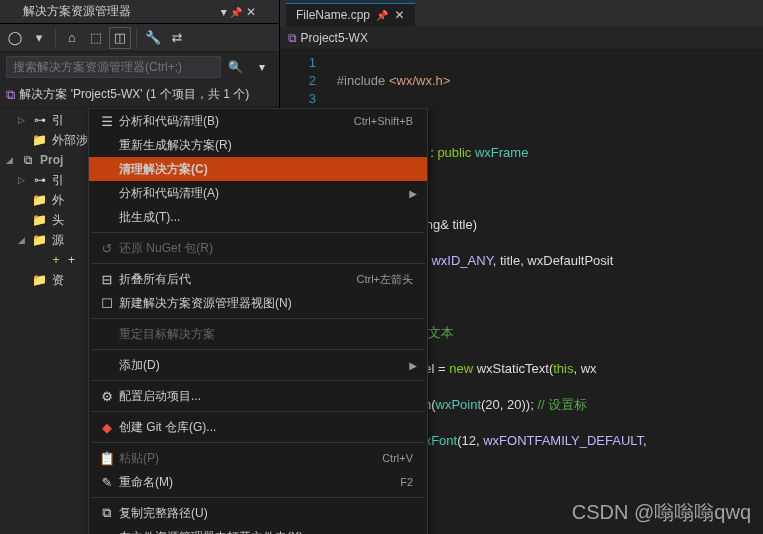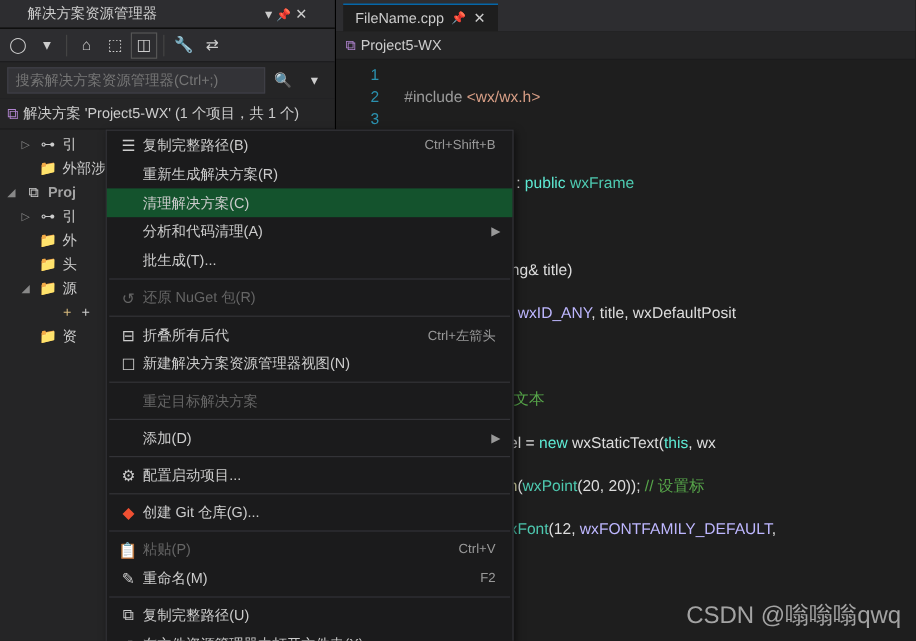--- a/index.html
+++ b/index.html
@@ -35,32 +35,32 @@
 .tab { background: #1e1e1e; color: #ccc; padding: 4px 10px; display: flex; align-items: center; gap: 6px; border-top: 1px solid #007acc; font-size: 12px; }
 .tab .pin { font-size: 10px; }
 .nav-row { height: 24px; background: #252526; display: flex; align-items: center; padding: 0 8px; border-bottom: 1px solid #1b1b1c; }
 .nav-combo { color: #ccc; font-size: 12px; display: flex; align-items: center; gap: 4px; }
 
 .code { font-family: Consolas, monospace; font-size: 13px; line-height: 18px; display: flex; }
 .gutter { width: 46px; text-align: right; color: #2b91af; padding: 4px 10px 4px 0; background: #1e1e1e; }
 .gutter div { height: 18px; }
 .code-body { padding: 4px 0; white-space: pre; color: #dcdcdc; }
 .code-body div { height: 18px; }
-.kw { color: #5eead4; }
+.kw { color: #84cc16; }
 .cls { color: #4ec9b0; }
 .str { color: #d69d85; }
 .cmt { color: #57a64a; }
 .fn { color: #dcdcaa; }
 .pp { color: #9b9b9b; }
 .macro { color: #beb7ff; }
 .outline { color: #888; font-size: 10px; padding-right: 4px; }
 
 .context-menu { position: absolute; left: 88px; top: 108px; width: 340px; background: #1b1b1c; border: 1px solid #333337; box-shadow: 2px 2px 6px rgba(0,0,0,0.5); z-index: 100; }
 .menu-item { display: flex; align-items: center; height: 24px; padding: 0 6px; color: #ccc; font-size: 12px; }
-.menu-item:hover, .menu-item.highlighted { background: #14532d; }
+.menu-item:hover, .menu-item.highlighted { background: #c2410c; font-weight: bold; }
 .menu-item.disabled { color: #656565; }
 .menu-item .mi-icon { width: 24px; text-align: center; font-size: 13px; }
 .menu-item .mi-label { flex: 1; }
 .menu-item .mi-shortcut { color: #999; padding-right: 8px; font-size: 11px; }
 .menu-item .mi-arrow { padding-right: 4px; font-size: 10px; color: #999; }
 .menu-sep { height: 1px; background: #333337; margin: 3px 2px; }
 
 .annotation { position: absolute; color: #dd3333; font-size: 16px; font-weight: bold; }
 .arrow-svg { position: absolute; pointer-events: none; }
 .watermark { position: absolute; right: 12px; bottom: 8px; color: #bbb; font-size: 20px; opacity: 0.85; }
@@ -194,21 +194,21 @@
 
 
 
     </div>
   </div>
 </div>
 
 <div class="context-menu">
   <div class="menu-item">
       <span class="mi-icon">☰</span>
-      <span class="mi-label">复制完整路径(B)</span>
+      <span class="mi-label">分析和代码清理(B)</span>
       <span class="mi-shortcut">Ctrl+Shift+B</span>
     </div>
   <div class="menu-item">
       <span class="mi-icon"></span>
       <span class="mi-label">重新生成解决方案(R)</span>
     </div>
   <div class="menu-item highlighted">
       <span class="mi-icon"></span>
       <span class="mi-label">清理解决方案(C)</span>
     </div>

